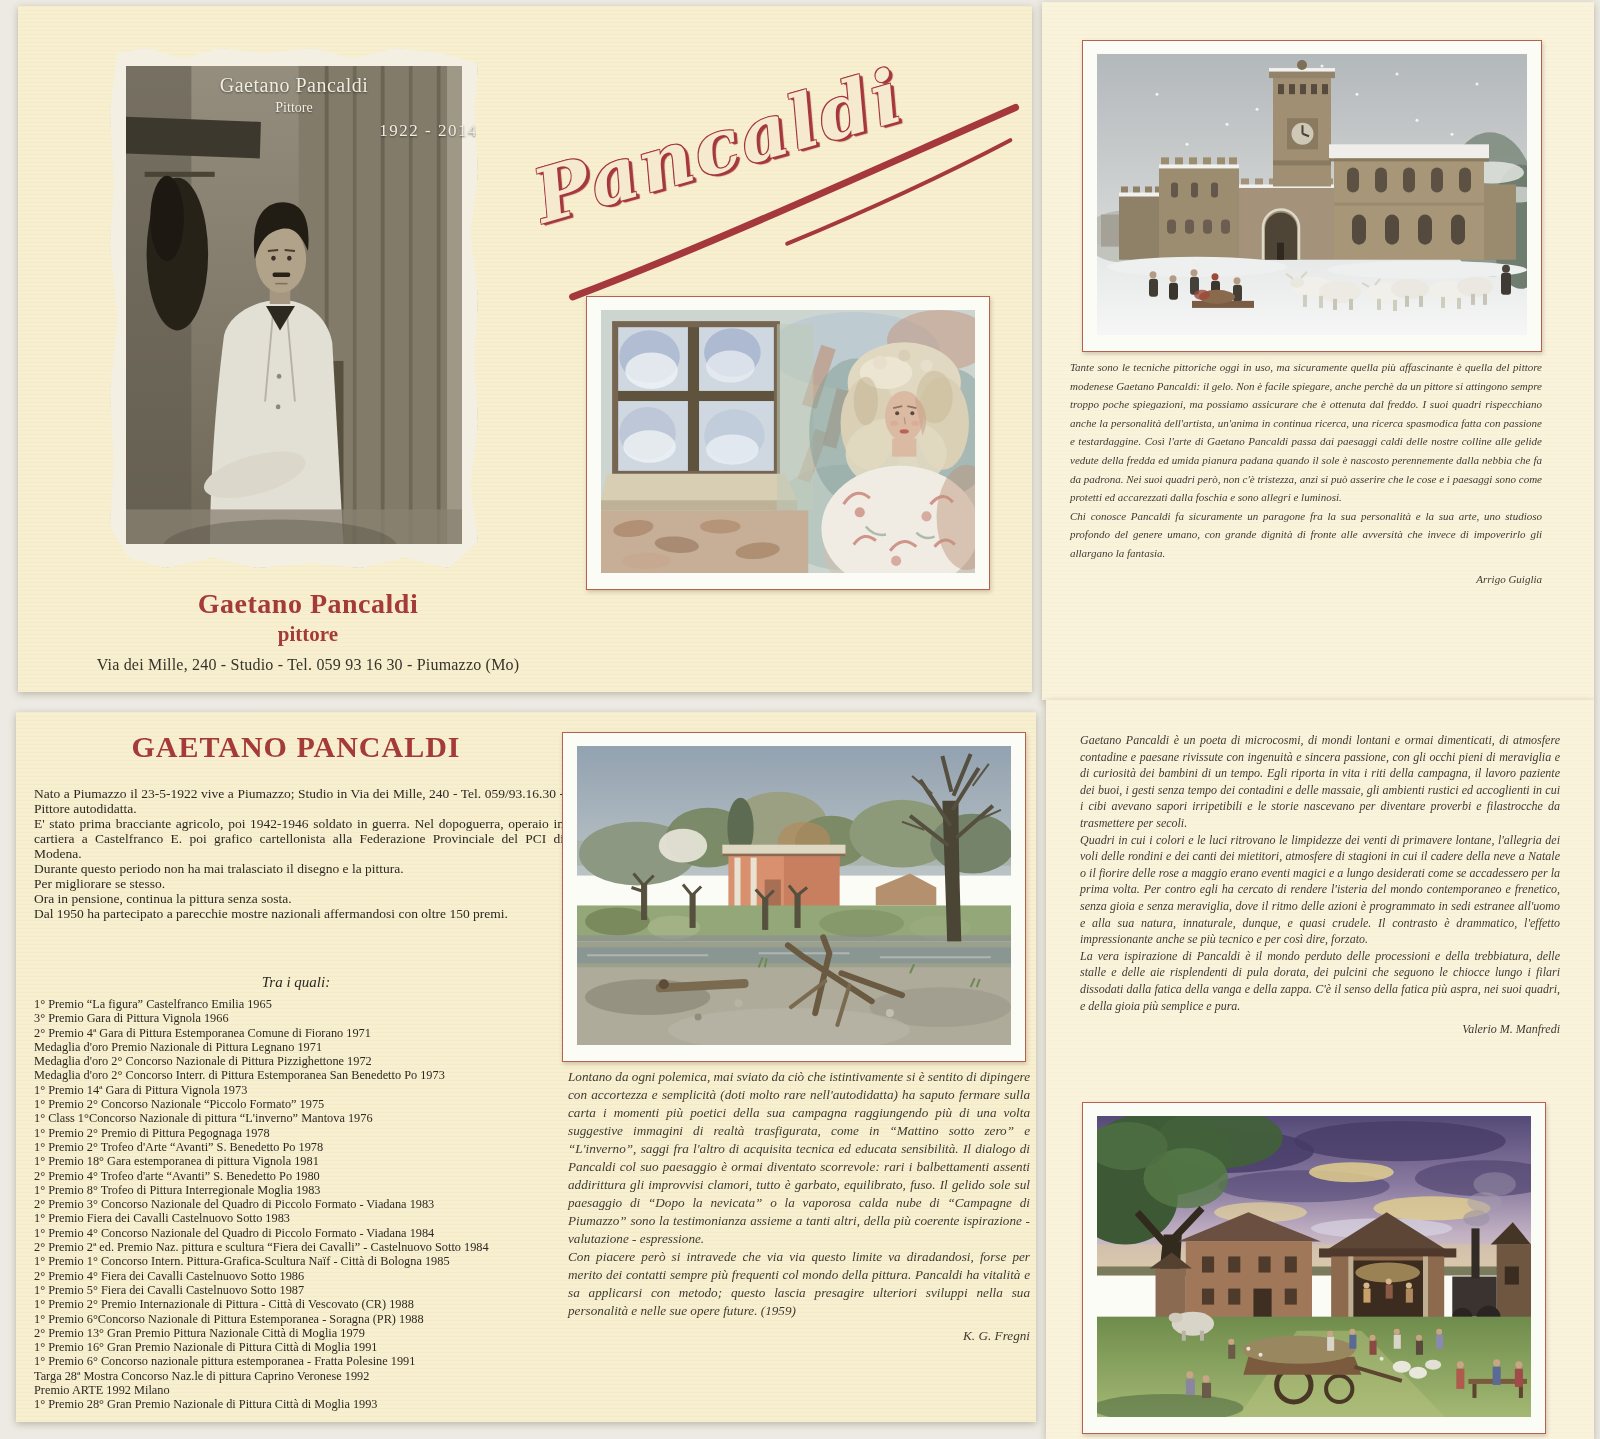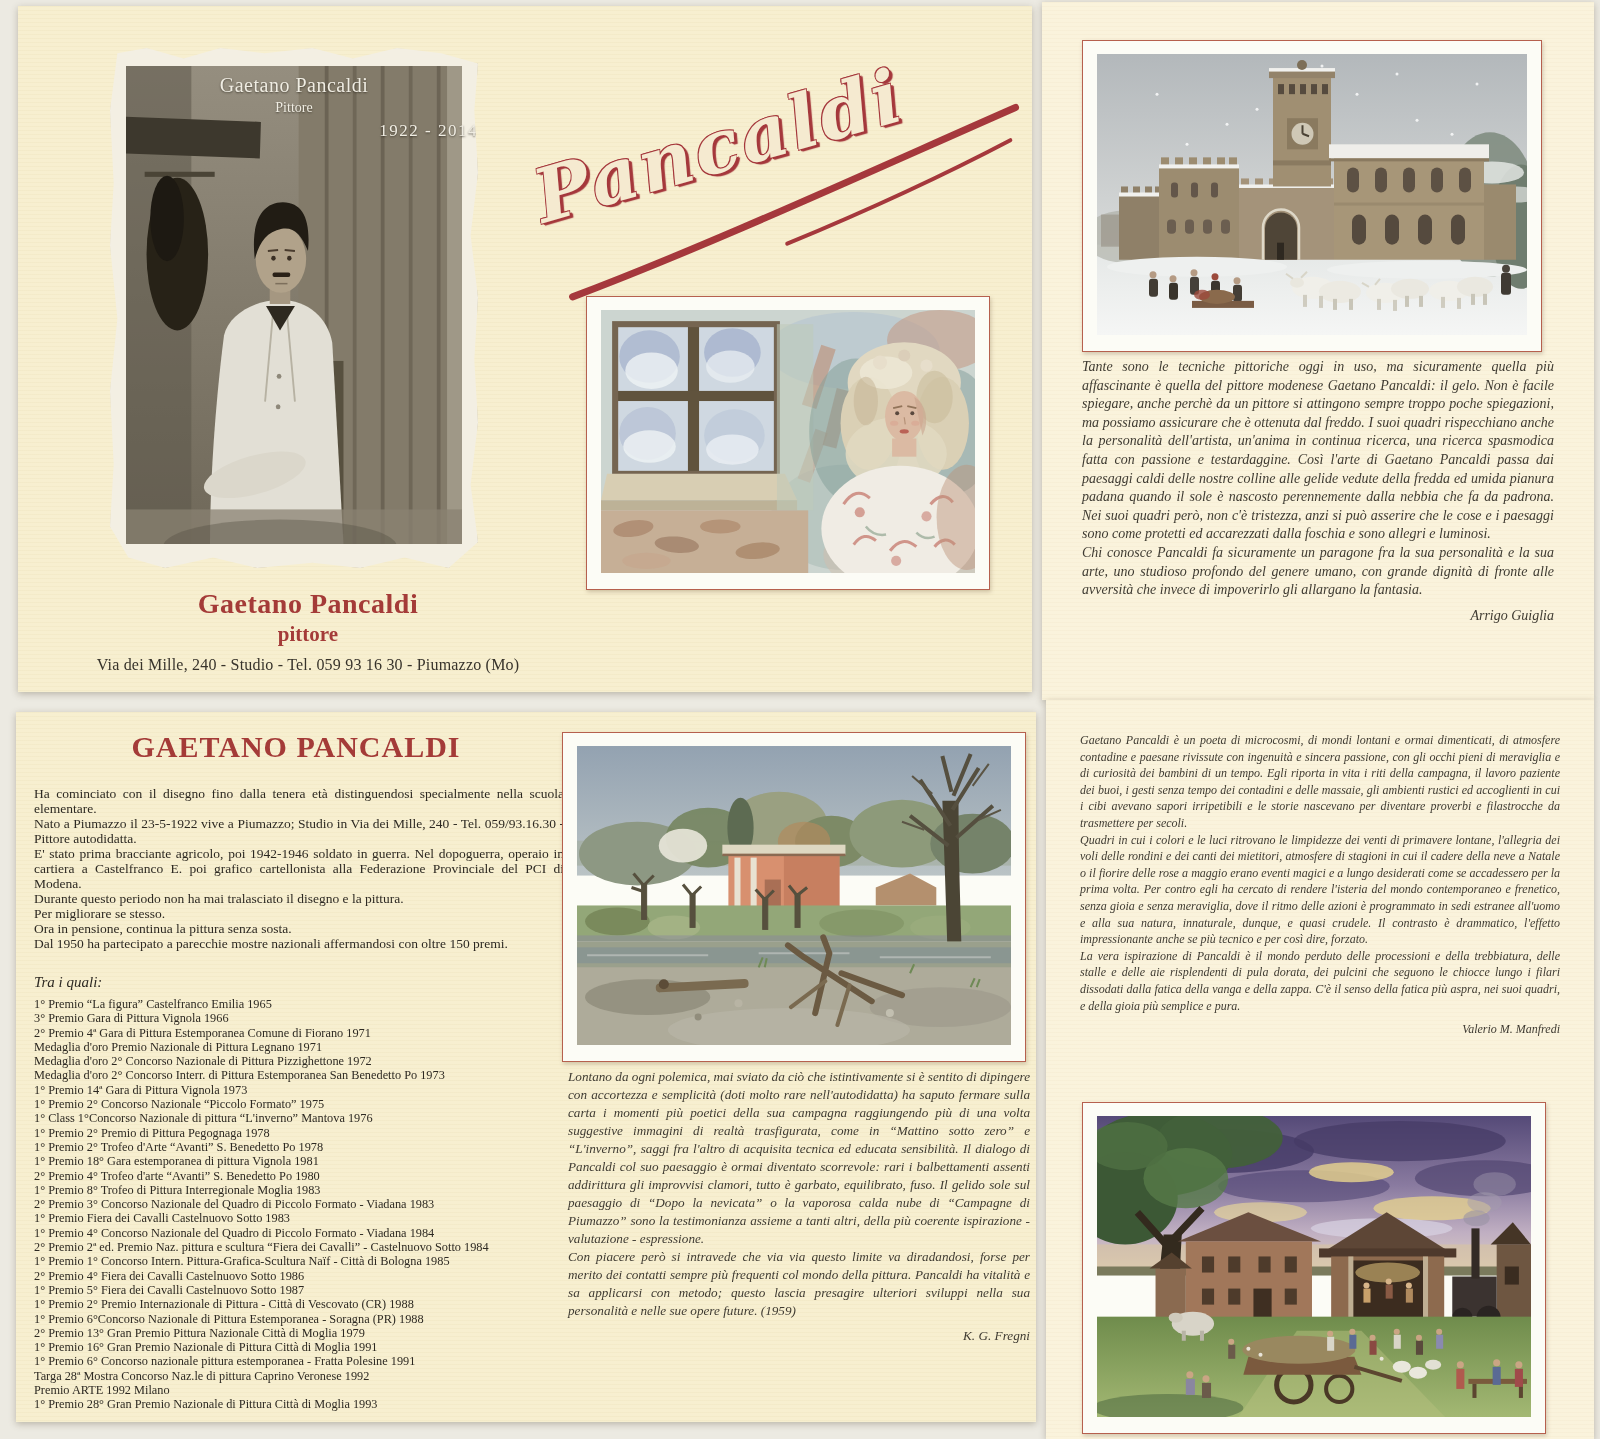--- a/index.html
+++ b/index.html
@@ -37,21 +37,21 @@
   .art svg{display:block;width:100%;height:100%;}
 
   .quote{font-style:italic;color:#3f3b32;text-align:justify;position:absolute;}
   .quote p{margin:0;}
   .sig{text-align:right;margin-top:7px;font-style:italic;}
 
   .bio-heading{position:absolute;left:20px;top:18px;width:520px;text-align:center;
     font-size:30px;font-weight:bold;color:#a43b38;letter-spacing:1px;}
   .bio-text{position:absolute;left:18px;top:74px;width:530px;font-size:13.5px;line-height:15px;text-align:justify;color:#2d2922;}
   .bio-text p{margin:0;}
-  .tra-quali{position:absolute;left:18px;top:262px;width:524px;font-style:italic;font-size:15px;color:#2d2922;}
+  .tra-quali{position:absolute;left:18px;top:262px;width:524px;text-align:center;font-style:italic;font-size:15px;color:#2d2922;}
   .prize-list{position:absolute;left:18px;top:285px;width:540px;font-size:12.3px;line-height:14.3px;color:#2d2922;}
   .prize-line{white-space:nowrap;}
 </style>
 </head>
 <body>
 
 <div class="scan">
 
   <div class="sheet cream1" style="left:18px;top:6px;width:1014px;height:686px;">
 
@@ -332,33 +332,32 @@
               <circle cx="160" cy="55" r="1.5"></circle>
               <circle cx="300" cy="20" r="1.5"></circle>
               <circle cx="225" cy="12" r="1.5"></circle>
               <circle cx="90" cy="90" r="1.5"></circle>
               <circle cx="355" cy="80" r="1.5"></circle>
           </g>
         </svg>
       </div>
     </div>
 
-    <div class="quote" style="left:40px;top:356px;width:472px;font-size:14px;line-height:18.6px;">
+    <div class="quote" style="left:28px;top:356px;width:472px;font-size:11px;line-height:18.6px;">
       <div>
           <p>Tante sono le tecniche pittoriche oggi in uso, ma sicuramente quella più affascinante è quella del pittore modenese Gaetano Pancaldi: il gelo. Non è facile spiegare, anche perchè da un pittore si attingono sempre troppo poche spiegazioni, ma possiamo assicurare che è ottenuta dal freddo. I suoi quadri rispecchiano anche la personalità dell'artista, un'anima in continua ricerca, una ricerca spasmodica fatta con passione e testardaggine. Così l'arte di Gaetano Pancaldi passa dai paesaggi caldi delle nostre colline alle gelide vedute della fredda ed umida pianura padana quando il sole è nascosto perennemente dalla nebbia che fa da padrona. Nei suoi quadri però, non c'è tristezza, anzi si può asserire che le cose e i paesaggi sono come protetti ed accarezzati dalla foschia e sono allegri e luminosi.</p>
           <p>Chi conosce Pancaldi fa sicuramente un paragone fra la sua personalità e la sua arte, uno studioso profondo del genere umano, con grande dignità di fronte alle avversità che invece di impoverirlo gli allargano la fantasia.</p>
         </div>
       <div class="sig">Arrigo Guiglia</div>
     </div>
   </div>
 
   <div class="sheet cream1" style="left:16px;top:712px;width:1020px;height:710px;">
     <div class="bio-heading">GAETANO PANCALDI</div>
     <div class="bio-text">
-        <p>Ha cominciato con il disegno fino dalla tenera età distinguendosi specialmente nella scuola elementare.</p>
         <p>Nato a Piumazzo il 23-5-1922 vive a Piumazzo; Studio in Via dei Mille, 240 - Tel. 059/93.16.30 - Pittore autodidatta.</p>
         <p>E' stato prima bracciante agricolo, poi 1942-1946 soldato in guerra. Nel dopoguerra, operaio in cartiera a Castelfranco E. poi grafico cartellonista alla Federazione Provinciale del PCI di Modena.</p>
         <p>Durante questo periodo non ha mai tralasciato il disegno e la pittura.</p>
         <p>Per migliorare se stesso.</p>
         <p>Ora in pensione, continua la pittura senza sosta.</p>
         <p>Dal 1950 ha partecipato a parecchie mostre nazionali affermandosi con oltre 150 premi.</p>
       </div>
     <div class="tra-quali">Tra i quali:</div>
     <div class="prize-list">
         <div class="prize-line">1° Premio “La figura” Castelfranco Emilia 1965</div>

